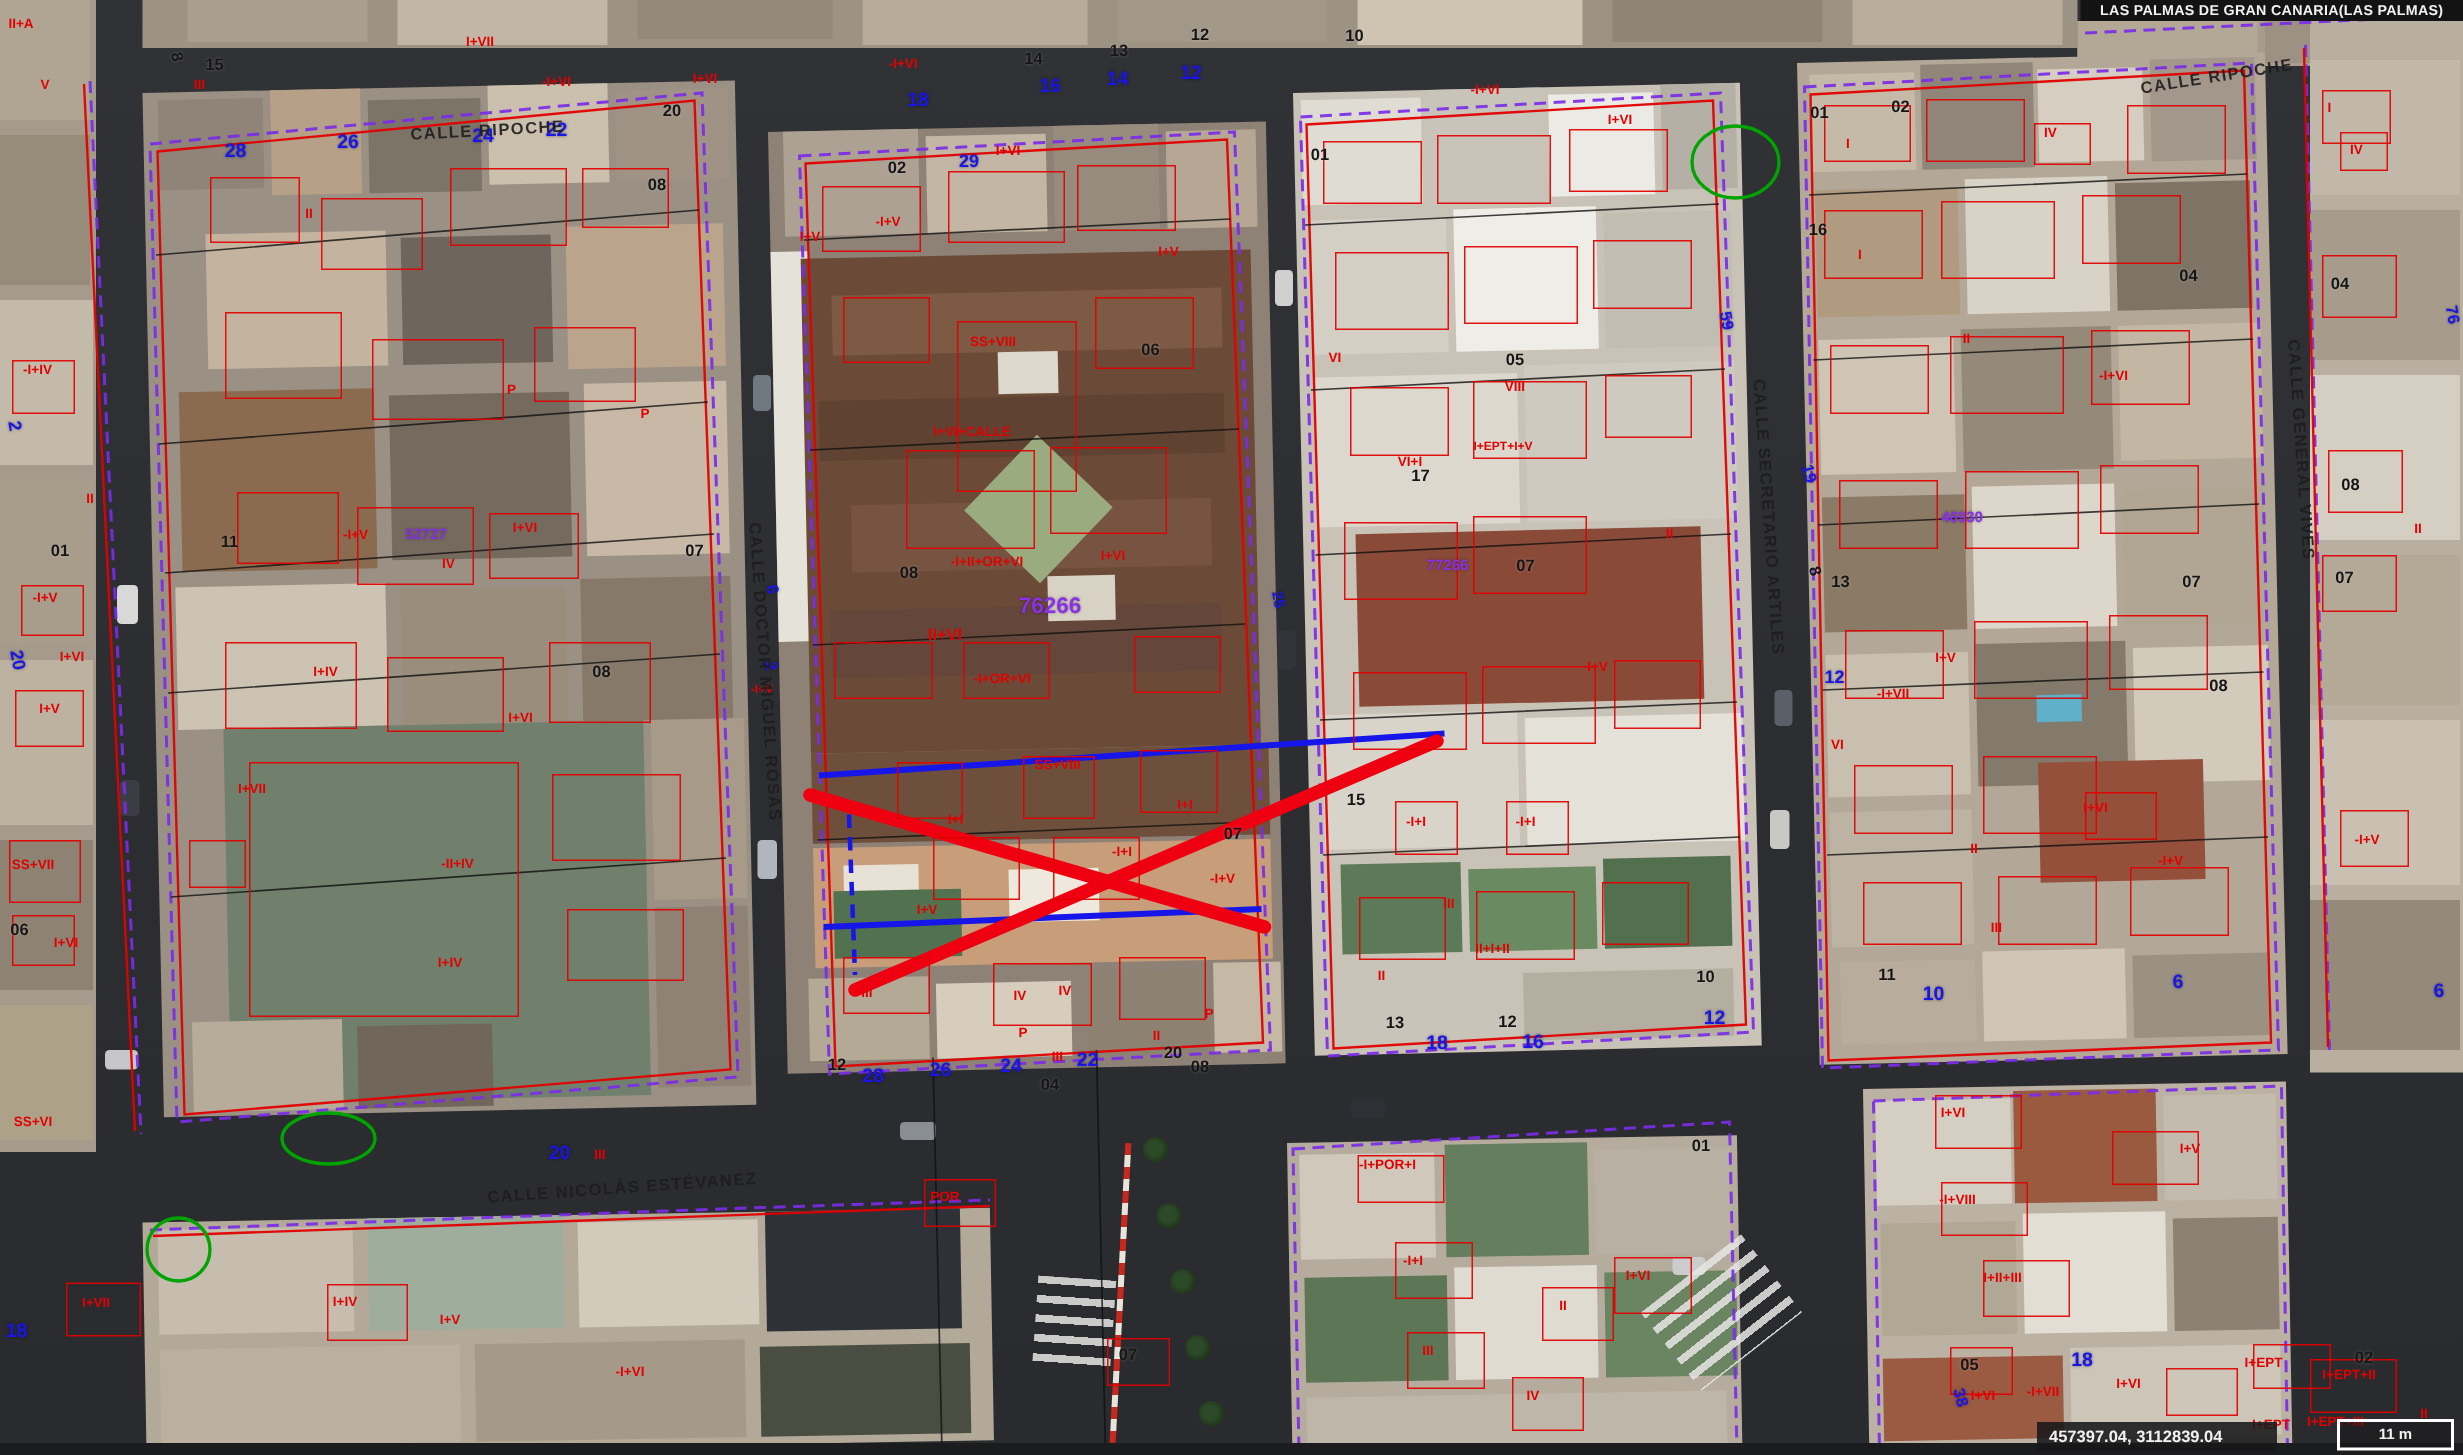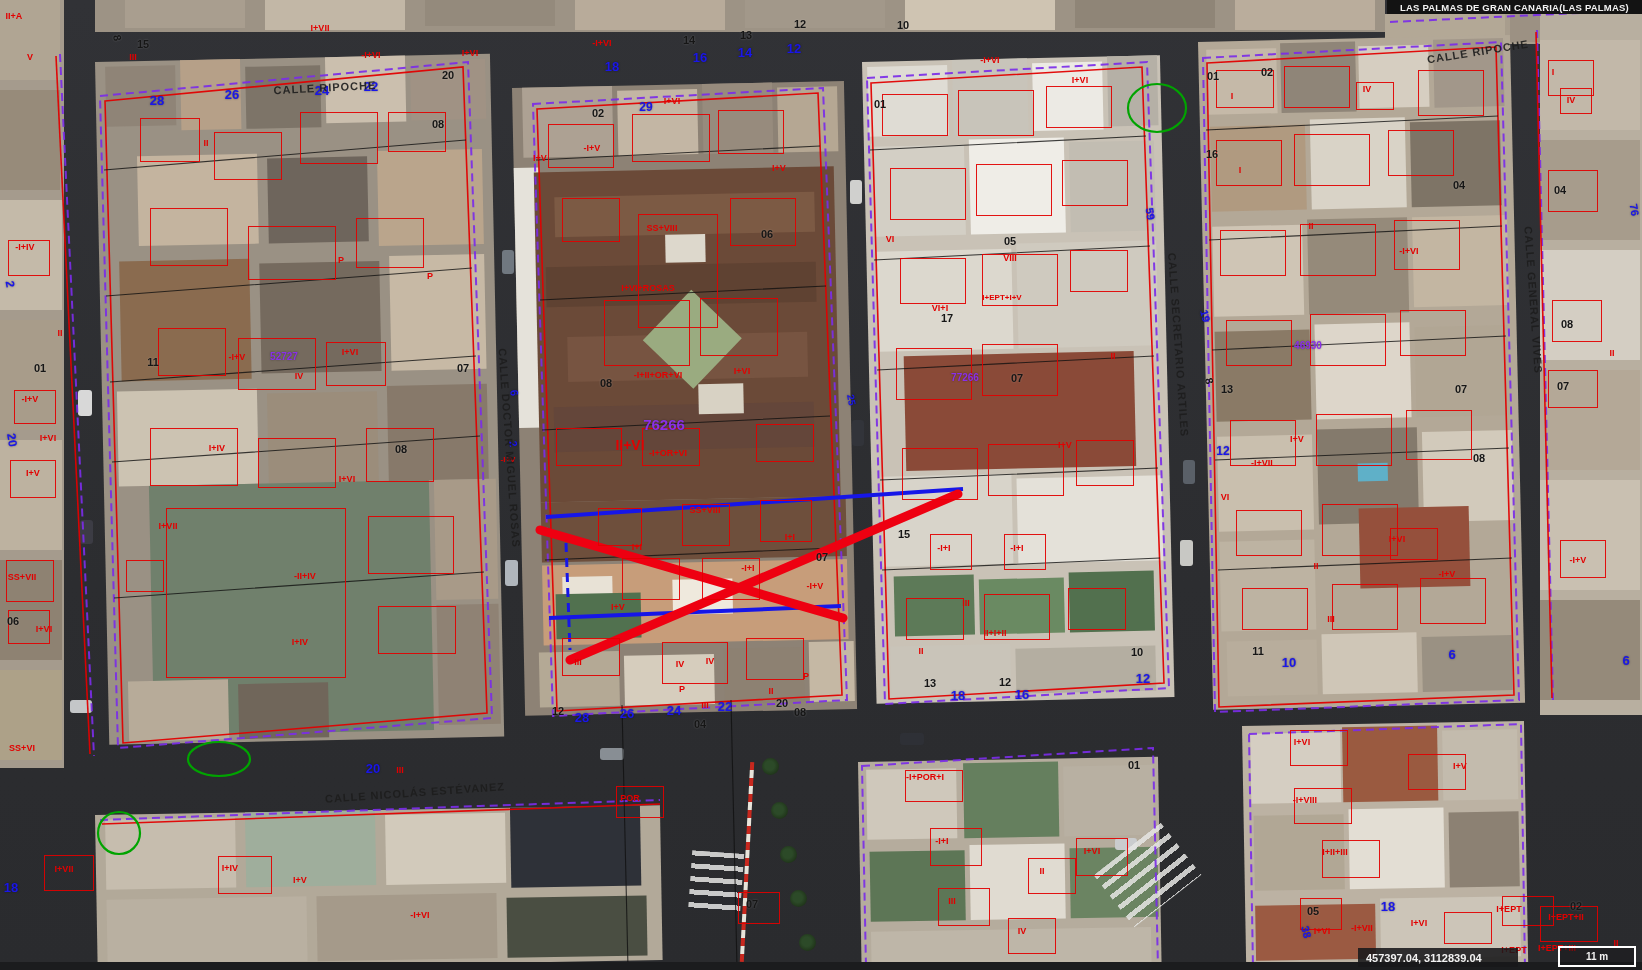--- a/index.html
+++ b/index.html
@@ -427,24 +427,24 @@
       <div class="lbl r" style="left: 300px; top: 642px; font-size: 9px; transform: translate(-50%, -50%);">I+IV</div>
       <div class="lbl b" style="left: 373px; top: 768px; font-size: 13px; transform: translate(-50%, -50%);">20</div>
       <div class="lbl r" style="left: 400px; top: 770px; font-size: 9px; transform: translate(-50%, -50%);">III</div>
       <div class="lbl k" style="left: 598px; top: 113px; font-size: 11px; transform: translate(-50%, -50%);">02</div>
       <div class="lbl r" style="left: 672px; top: 101px; font-size: 9px; transform: translate(-50%, -50%);">I+VI</div>
       <div class="lbl r" style="left: 540px; top: 158px; font-size: 9px; transform: translate(-50%, -50%);">I+V</div>
       <div class="lbl r" style="left: 592px; top: 148px; font-size: 9px; transform: translate(-50%, -50%);">-I+V</div>
       <div class="lbl r" style="left: 779px; top: 168px; font-size: 9px; transform: translate(-50%, -50%);">I+V</div>
       <div class="lbl k" style="left: 767px; top: 234px; font-size: 11px; transform: translate(-50%, -50%);">06</div>
       <div class="lbl r" style="left: 662px; top: 228px; font-size: 9px; transform: translate(-50%, -50%);">SS+VIII</div>
-      <div class="lbl r" style="left: 648px; top: 288px; font-size: 9px; transform: translate(-50%, -50%);">I+VI+ROSAS</div>
+      <div class="lbl r" style="left: 648px; top: 288px; font-size: 9px; transform: translate(-50%, -50%);">I+VI+CALLE</div>
       <div class="lbl r" style="left: 658px; top: 375px; font-size: 9px; transform: translate(-50%, -50%);">-I+II+OR+VI</div>
       <div class="lbl r" style="left: 742px; top: 371px; font-size: 9px; transform: translate(-50%, -50%);">I+VI</div>
-      <div class="lbl r" style="left: 630px; top: 445px; font-size: 14px; transform: translate(-50%, -50%);">II+VI</div>
+      <div class="lbl r" style="left: 630px; top: 424px; font-size: 11px; transform: translate(-50%, -50%);">II+VI</div>
       <div class="lbl r" style="left: 668px; top: 453px; font-size: 9px; transform: translate(-50%, -50%);">-I+OR+VI</div>
       <div class="lbl k" style="left: 606px; top: 383px; font-size: 11px; transform: translate(-50%, -50%);">08</div>
       <div class="lbl r" style="left: 705px; top: 510px; font-size: 9px; transform: translate(-50%, -50%);">SS+VIII</div>
       <div class="lbl r" style="left: 637px; top: 547px; font-size: 9px; transform: translate(-50%, -50%);">I+I</div>
       <div class="lbl r" style="left: 790px; top: 537px; font-size: 9px; transform: translate(-50%, -50%);">I+I</div>
       <div class="lbl r" style="left: 748px; top: 568px; font-size: 9px; transform: translate(-50%, -50%);">-I+I</div>
       <div class="lbl k" style="left: 822px; top: 557px; font-size: 11px; transform: translate(-50%, -50%);">07</div>
       <div class="lbl r" style="left: 815px; top: 586px; font-size: 9px; transform: translate(-50%, -50%);">-I+V</div>
       <div class="lbl r" style="left: 618px; top: 607px; font-size: 9px; transform: translate(-50%, -50%);">I+V</div>
       <div class="lbl b" style="left: 514px; top: 393px; font-size: 11px; transform: translate(-50%, -50%) rotate(80deg);">6</div>
@@ -546,21 +546,21 @@
       <div class="lbl r" style="left: 942px; top: 841px; font-size: 9px; transform: translate(-50%, -50%);">-I+I</div>
       <div class="lbl r" style="left: 1092px; top: 851px; font-size: 9px; transform: translate(-50%, -50%);">I+VI</div>
       <div class="lbl r" style="left: 1042px; top: 871px; font-size: 9px; transform: translate(-50%, -50%);">II</div>
       <div class="lbl r" style="left: 952px; top: 901px; font-size: 9px; transform: translate(-50%, -50%);">III</div>
       <div class="lbl r" style="left: 1022px; top: 931px; font-size: 9px; transform: translate(-50%, -50%);">IV</div>
       <div class="lbl r" style="left: 630px; top: 798px; font-size: 9px; transform: translate(-50%, -50%);">POR</div>
       <div class="lbl k" style="left: 752px; top: 904px; font-size: 11px; transform: translate(-50%, -50%);">07</div>
       <div class="lbl r" style="left: 230px; top: 868px; font-size: 9px; transform: translate(-50%, -50%);">I+IV</div>
       <div class="lbl r" style="left: 300px; top: 880px; font-size: 9px; transform: translate(-50%, -50%);">I+V</div>
       <div class="lbl r" style="left: 420px; top: 915px; font-size: 9px; transform: translate(-50%, -50%);">-I+VI</div>
-      <div class="lbl p" style="left: 664px; top: 404px; font-size: 15px; font-weight: bold; transform: translate(-50%, -50%); margin-top: 20px;">76266</div>
+      <div class="lbl p" style="left: 700px; top: 404px; font-size: 15px; font-weight: bold; transform: translate(-50%, -50%);">76266</div>
       <div class="lbl p" style="left: 284px; top: 357px; font-size: 10px; font-weight: bold; transform: translate(-50%, -50%);">52727</div>
       <div class="lbl p" style="left: 965px; top: 378px; font-size: 10px; font-weight: bold; transform: translate(-50%, -50%);">77266</div>
       <div class="lbl p" style="left: 1308px; top: 346px; font-size: 10px; font-weight: bold; transform: translate(-50%, -50%);">46930</div>
       <div class="lbl s" style="left: 325px; top: 88px; font-size: 11px; transform: translate(-50%, -50%) rotate(-3deg);">CALLE RIPOCHE</div>
       <div class="lbl s" style="left: 1478px; top: 52px; font-size: 11px; transform: translate(-50%, -50%) rotate(-9deg);">CALLE RIPOCHE</div>
       <div class="lbl s" style="left: 415px; top: 793px; font-size: 11px; transform: translate(-50%, -50%) rotate(-4deg);">CALLE NICOLÁS ESTÉVANEZ</div>
       <div class="lbl s" style="left: 509px; top: 448px; font-size: 11px; transform: translate(-50%, -50%) rotate(86deg);">CALLE DOCTOR MIGUEL ROSAS</div>
       <div class="lbl s" style="left: 1178px; top: 345px; font-size: 11px; transform: translate(-50%, -50%) rotate(86deg);">CALLE SECRETARIO ARTILES</div>
       <div class="lbl s" style="left: 1533px; top: 300px; font-size: 11px; transform: translate(-50%, -50%) rotate(86deg);">CALLE GENERAL VIVES</div>
     </div>

